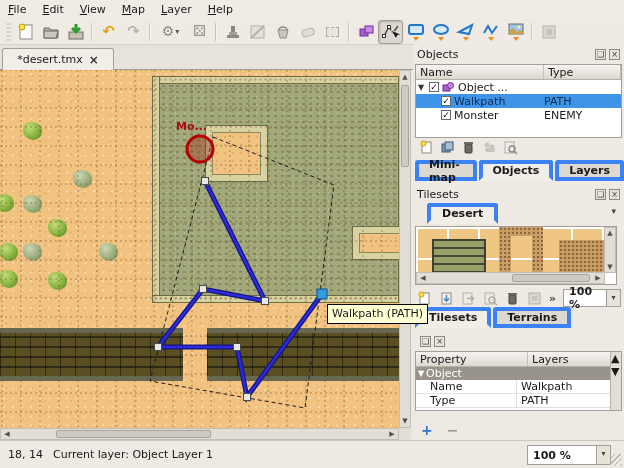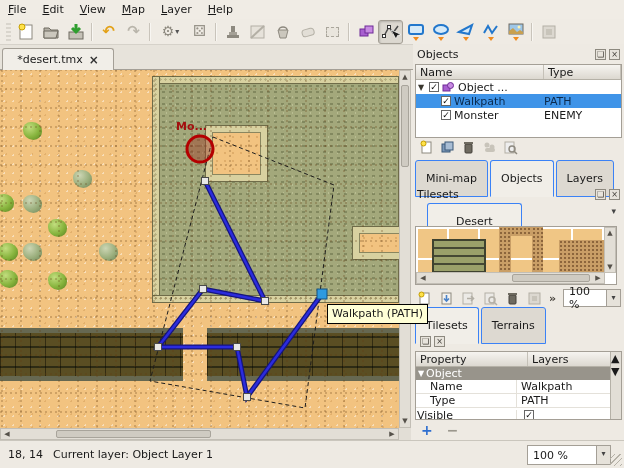--- a/index.html
+++ b/index.html
@@ -67,32 +67,32 @@
   .dock-title .lbl { flex:1; }
   .dock-btn { width:11px; height:11px; border:1px solid #8d897f; background:#e8e4dc; font-size:8px; line-height:9px; text-align:center; margin-left:3px; color:#44403a; }
   .table { position:absolute; background:#fff; border:1px solid #a49f96; }
   .thead { display:flex; background:linear-gradient(#f6f4f0,#dcd8d0); border-bottom:1px solid #b5b1a7; height:15px; }
   .th { padding:1px 4px; border-right:1px solid #c5c1b8; }
   .trow { display:flex; align-items:center; height:14px; }
   .trow.sel { background:#3f94e8; color:#0b2a4d; }
   .cb { width:10px; height:10px; min-width:10px; background:#fff; border:1px solid #666; font-size:9px; line-height:9px; text-align:center; color:#111; margin:0 3px; }
   .expander { width:10px; font-size:8px; color:#3a372f; text-align:center; }
   .mini-toolbar { position:absolute; display:flex; gap:6px; align-items:center; }
-  .tab { height:37px; padding:0 10px; border:1px solid #3b82f6; background:#ddd9d1; display:flex; align-items:center; border-radius:3px 3px 0 0; }
+  .tab { height:21px; padding:0 10px; border:4px solid #3b82f6; background:#ddd9d1; display:flex; align-items:center; border-radius:3px 3px 0 0;font-weight:bold; }
   .tab.active { background:#f1eee8; border-bottom-color:#f1eee8; }
   .tabs-row { position:absolute; display:flex; gap:2px; }
   .tabs-row::after { content:""; position:absolute; left:0; right:0; bottom:0; border-bottom:1px solid #a49f96; z-index:-1; }
   #strip { position:absolute; left:2px; top:182px; width:202px; height:59px; border:1px solid #a49f96; background:#fff; }
   #strip-view { position:absolute; left:0; top:0; width:189px; height:46px; background:#f0c685; background-image:linear-gradient(90deg,#fff 0 2px,transparent 2px),linear-gradient(#fff 0 2px,transparent 2px); background-size:31px 31px; overflow:hidden; }
   #strip-brick { position:absolute; left:16px; top:12px; width:54px; height:34px; background:repeating-linear-gradient(0deg,#9aa06a 0 6px,#454834 6px 8px),repeating-linear-gradient(90deg,rgba(40,42,30,.6) 0 1px,transparent 1px 11px); background-color:#7c8052; border:2px solid #3f422f; }
   .mottle { position:absolute; background:#c99e66; background-image:radial-gradient(rgba(90,55,25,.55) 1px,transparent 1.2px); background-size:4px 4px; }
   #strip-vscroll { right:0; top:0; width:12px; height:46px; }
   #strip-hscroll { left:0; bottom:0; width:189px; height:12px; }
   .combo { display:flex; align-items:center; border:1px solid #a49f96; background:#fff; height:18px; }
-  .combo .val { padding:0 5px; flex:1; }
+  .combo .val { padding:0 5px; flex:1;font-weight:bold; }
   .combo .btn { width:14px; height:100%; background:#e6e2da; border-left:1px solid #a49f96; font-size:8px; text-align:center; line-height:16px; color:#444; }
   .group-row { background:#98948b; color:#fff; height:13px; display:flex; align-items:center; }
   #props-scroll { position:absolute; right:0; top:0; width:11px; height:100%; background:#e2ded6; border-left:1px solid #b5b1a7; }
 
   
   .ic { display:block; }
 
   
   #plusminus { position:absolute; left:8px; top:378px; display:flex; gap:14px; font-weight:bold; font-size:14px; }
   #prop-add { color:#2f6fd0; } #prop-del { color:#9b978d; }
@@ -406,21 +406,21 @@
       <span class="tab active">Objects</span>
       <span class="tab">Layers</span>
     </div>
 
     <div class="dock-title" style="top:142px">
       <span class="lbl">Tilesets</span>
       <span class="dock-btn">❏</span>
       <span class="dock-btn">×</span>
     </div>
     <div class="tabs-row" style="left:14px;top:159px">
-      <span class="tab active" style="padding:0 28px">Desert</span>
+      <span class="tab active" style="padding:0 11px">Desert</span>
     </div>
     <span style="position:absolute;right:8px;top:162px;font-size:9px;color:#444">▾</span>
 
     <div id="strip">
       <div id="strip-view">
         <div id="strip-brick"></div>
         <div class="mottle" style="left:83px;top:0;width:12px;height:46px"></div>
         <div class="mottle" style="left:83px;top:0;width:44px;height:9px"></div>
         <div class="mottle" style="left:116px;top:0;width:11px;height:46px"></div>
         <div class="mottle" style="left:143px;top:13px;width:46px;height:33px"></div>
@@ -471,21 +471,21 @@
 
     <div class="tabs-row" style="left:2px;top:263px">
       <span class="tab active">Tilesets</span>
       <span class="tab">Terrains</span>
     </div>
 
     <div class="dock-title" style="top:289px">
       <span class="dock-btn">❏</span>
       <span class="dock-btn">×</span>
     </div>
-    <div class="table" style="left:2px;top:307px;width:207px;height:69px;overflow:hidden">
+    <div class="table" style="left:2px;top:307px;width:207px;height:60px;overflow:hidden">
       <div class="thead">
         <span class="th" style="width:112px">Property</span>
         <span class="th" style="flex:1">Layers</span>
       </div>
       <div class="group-row">
         <span class="expander" style="color:#fff">▼</span>
         <span>Object</span>
       </div>
       <div class="trow" style="border-bottom:1px solid #e4e1da">
         <span style="width:100px;padding-left:14px">Name</span>

